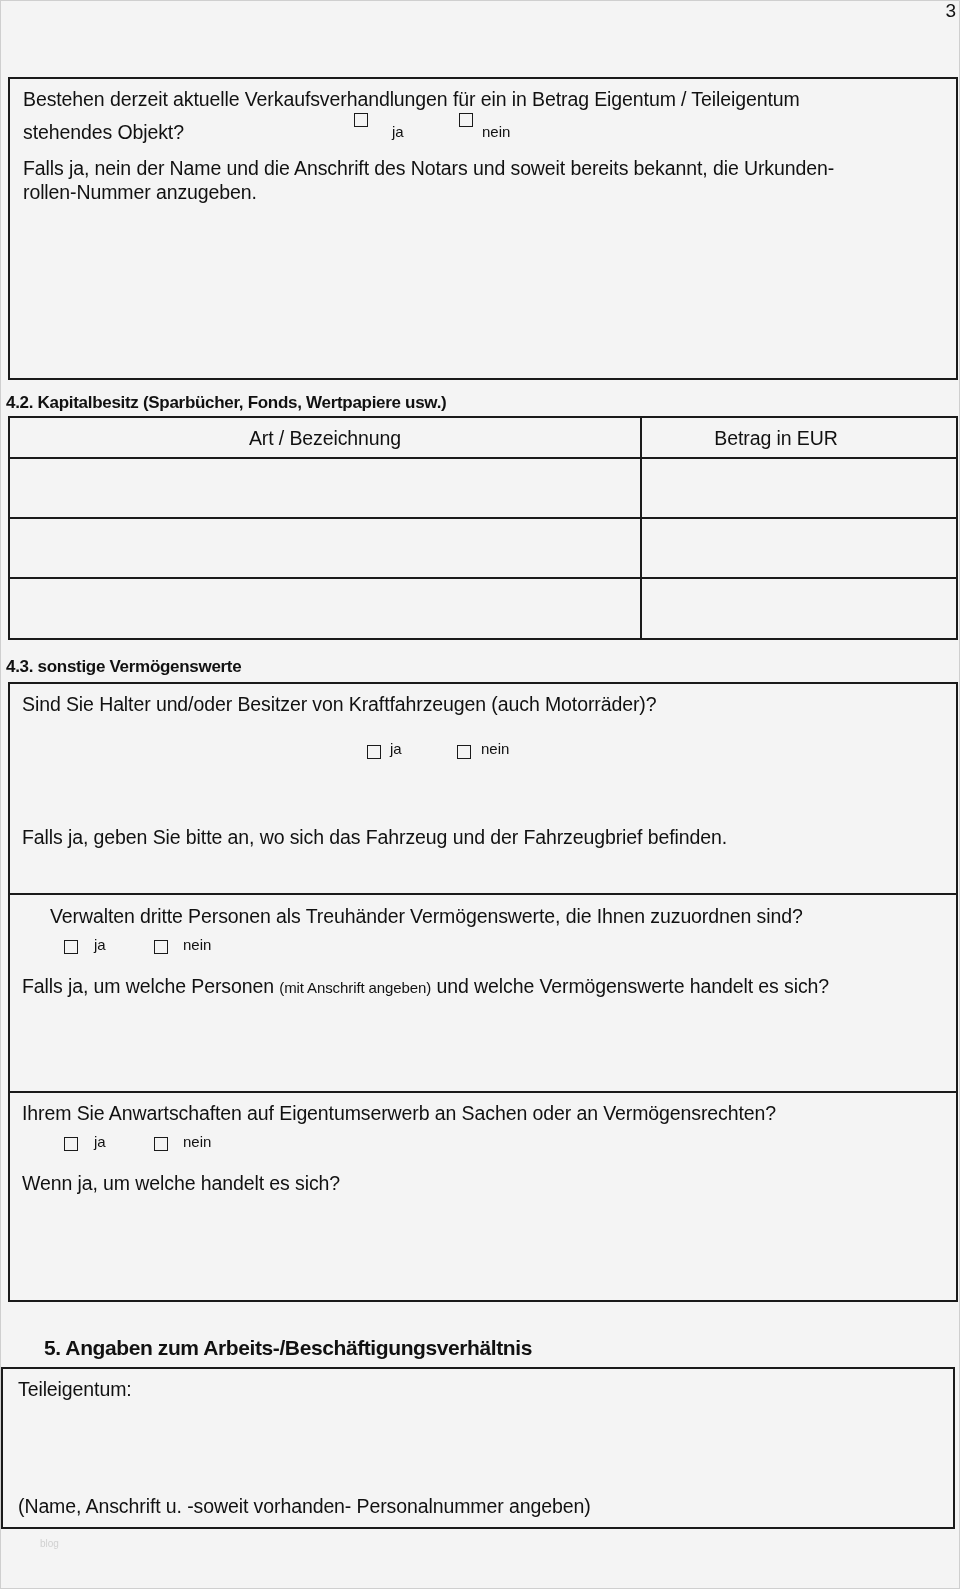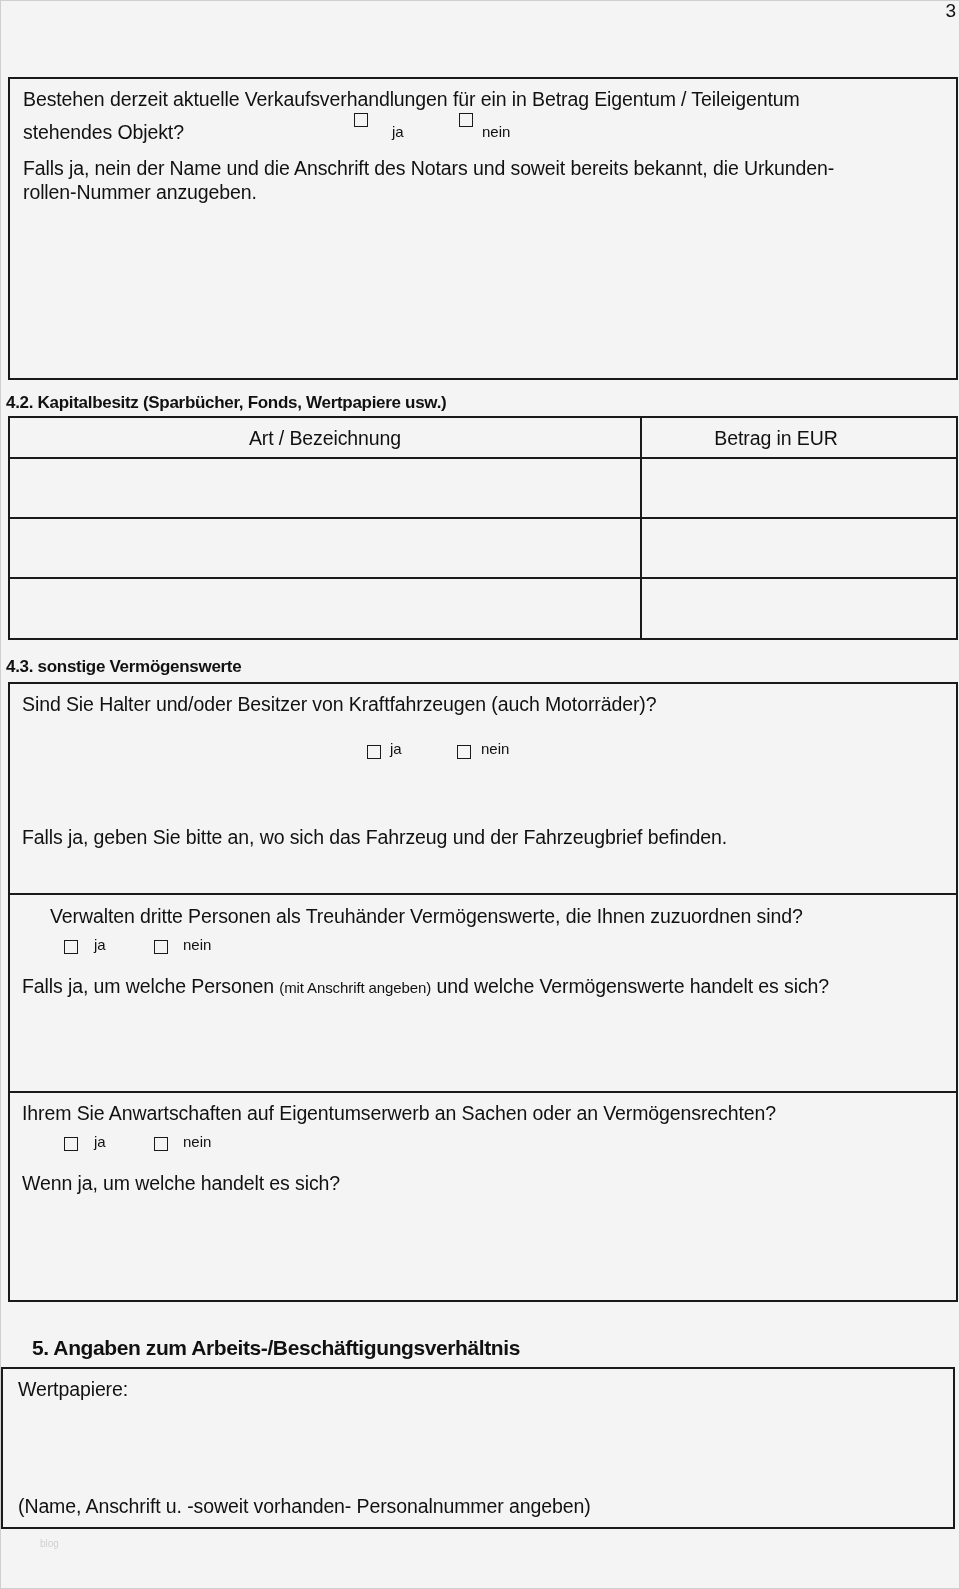--- a/index.html
+++ b/index.html
@@ -96,19 +96,19 @@
 <div class="hline" style="left:8px; top:1091px; width:950px;"></div>
 
 <div class="txt" style="left:22px; top:1102px;">Ihrem Sie Anwartschaften auf Eigentumserwerb an Sachen oder an Vermögensrechten?</div>
 <span class="cb" style="position:absolute; left:64px; top:1137px;"></span>
 <div class="opt" style="left:94px; top:1133px;">ja</div>
 <span class="cb" style="position:absolute; left:154px; top:1137px;"></span>
 <div class="opt" style="left:183px; top:1133px;">nein</div>
 <div class="txt" style="left:22px; top:1172px;">Wenn ja, um welche handelt es sich?</div>
 <div style="position:absolute; left:12px; top:1200px; width:940px; height:98px;"></div>
 
-<div class="heading-lg" style="left:4px; top:1336px;padding-left:28px;">5. Angaben zum Arbeits-/Beschäftigungsverhältnis</div>
+<div class="heading-lg" style="left:16px; top:1336px;padding-left:28px;">5. Angaben zum Arbeits-/Beschäftigungsverhältnis</div>
 <div class="box" style="left:1px; top:1367px; width:954px; height:162px;"></div>
-<div class="txt" style="left:18px; top:1378px;">Wertpapiere:</div>
+<div class="txt" style="left:18px; top:1378px;">Teileigentum:</div>
 <div style="position:absolute; left:6px; top:1405px; width:944px; height:90px;"></div>
 <div class="txt" style="left:18px; top:1495px;">(Name, Anschrift u. -soweit vorhanden- Personalnummer angeben)</div>
 
 <div class="watermark">blog</div>
 
 </body></html>

